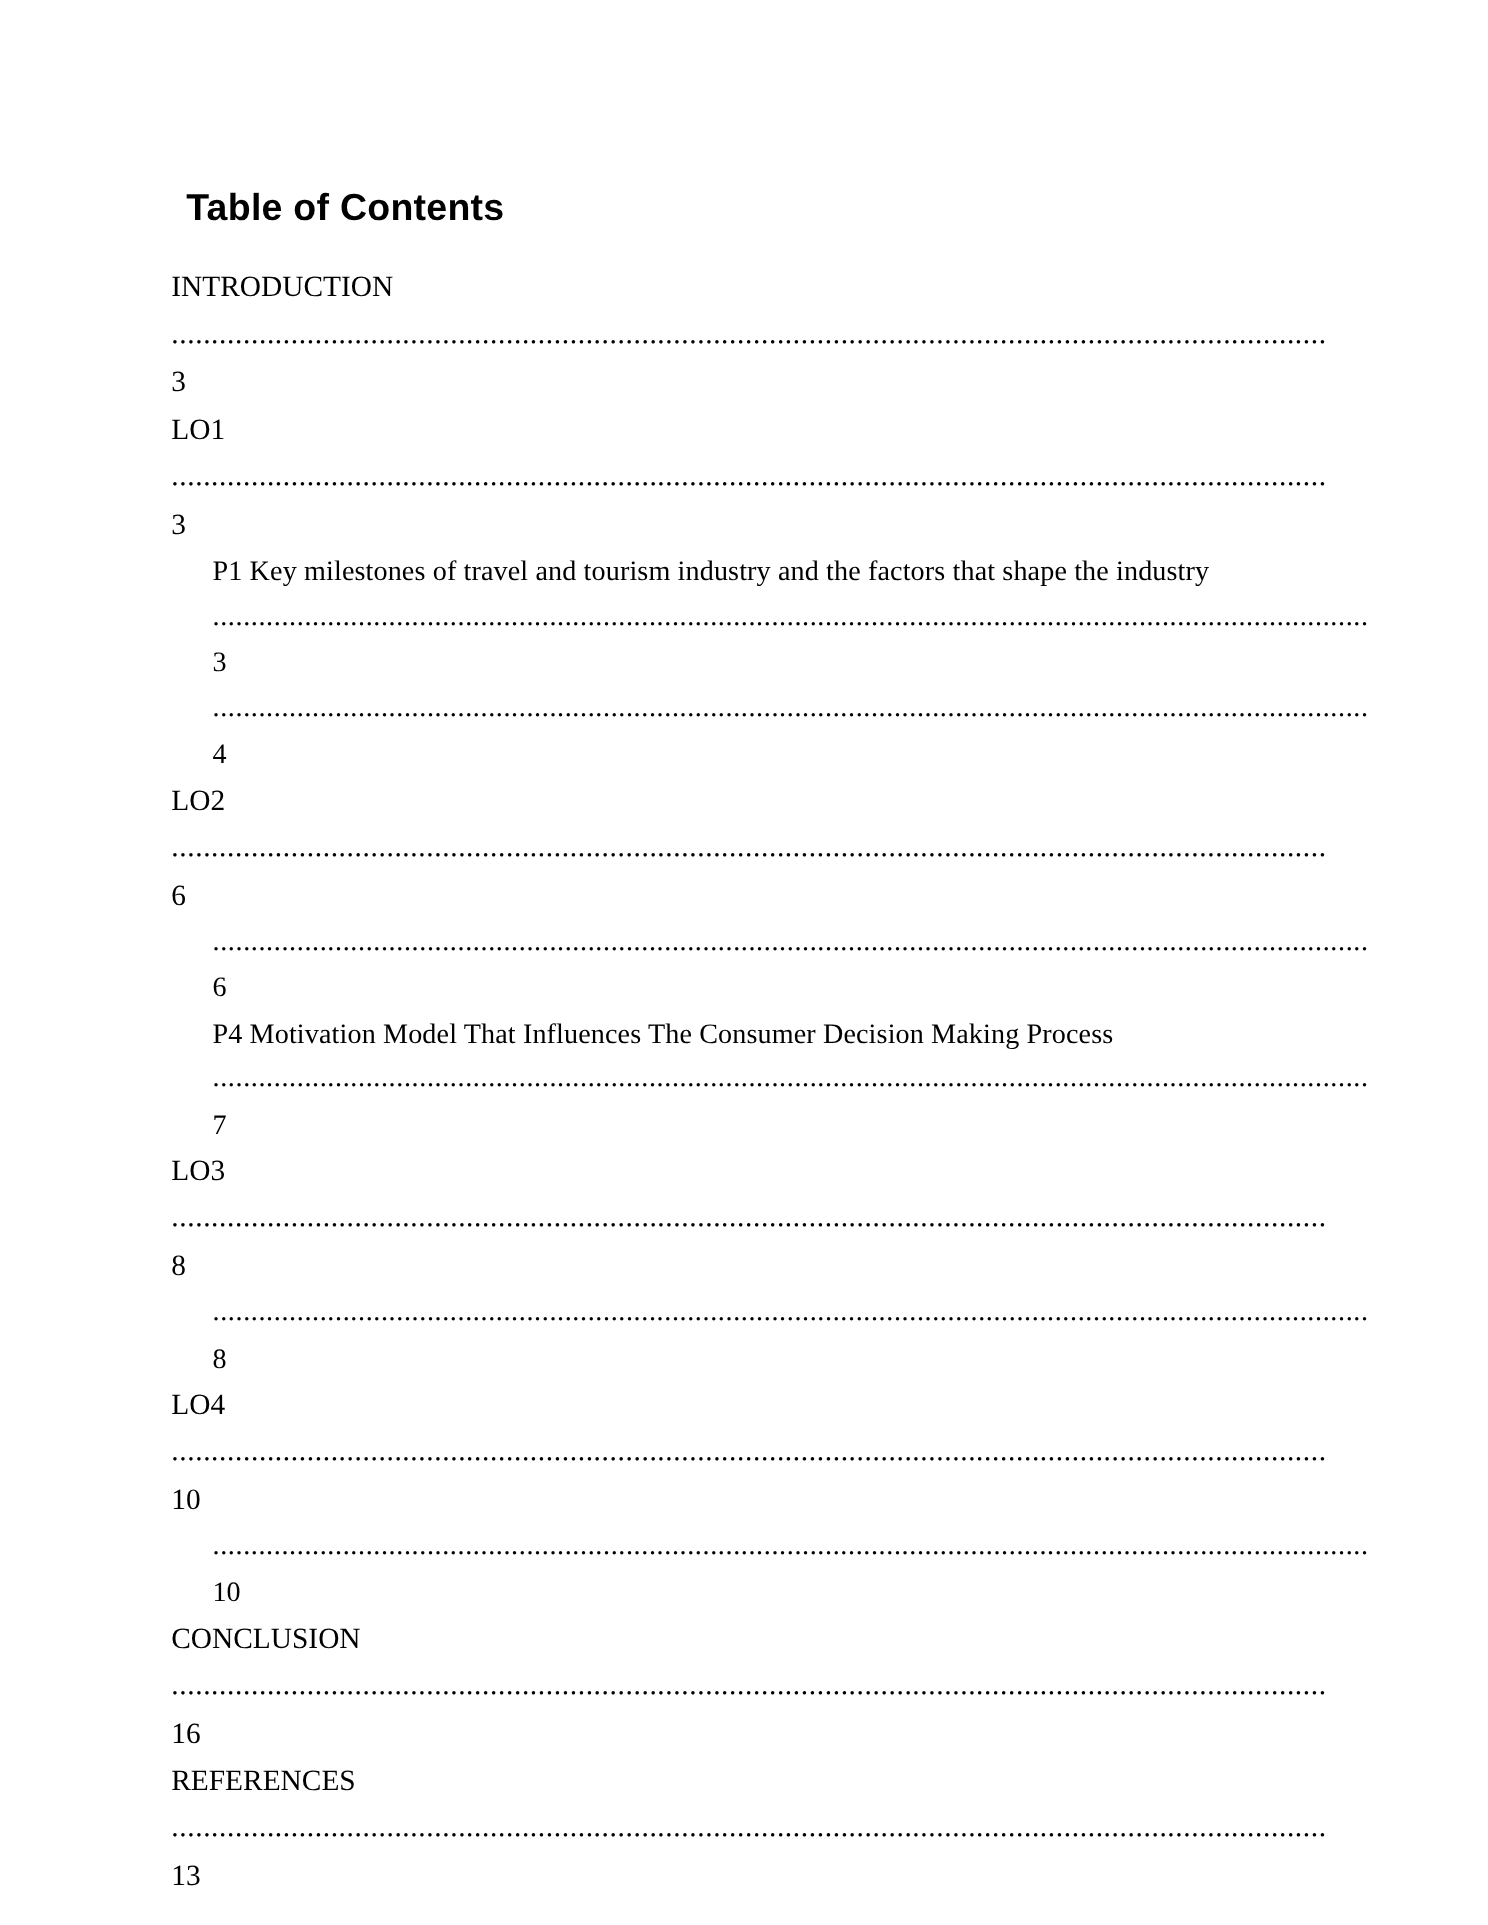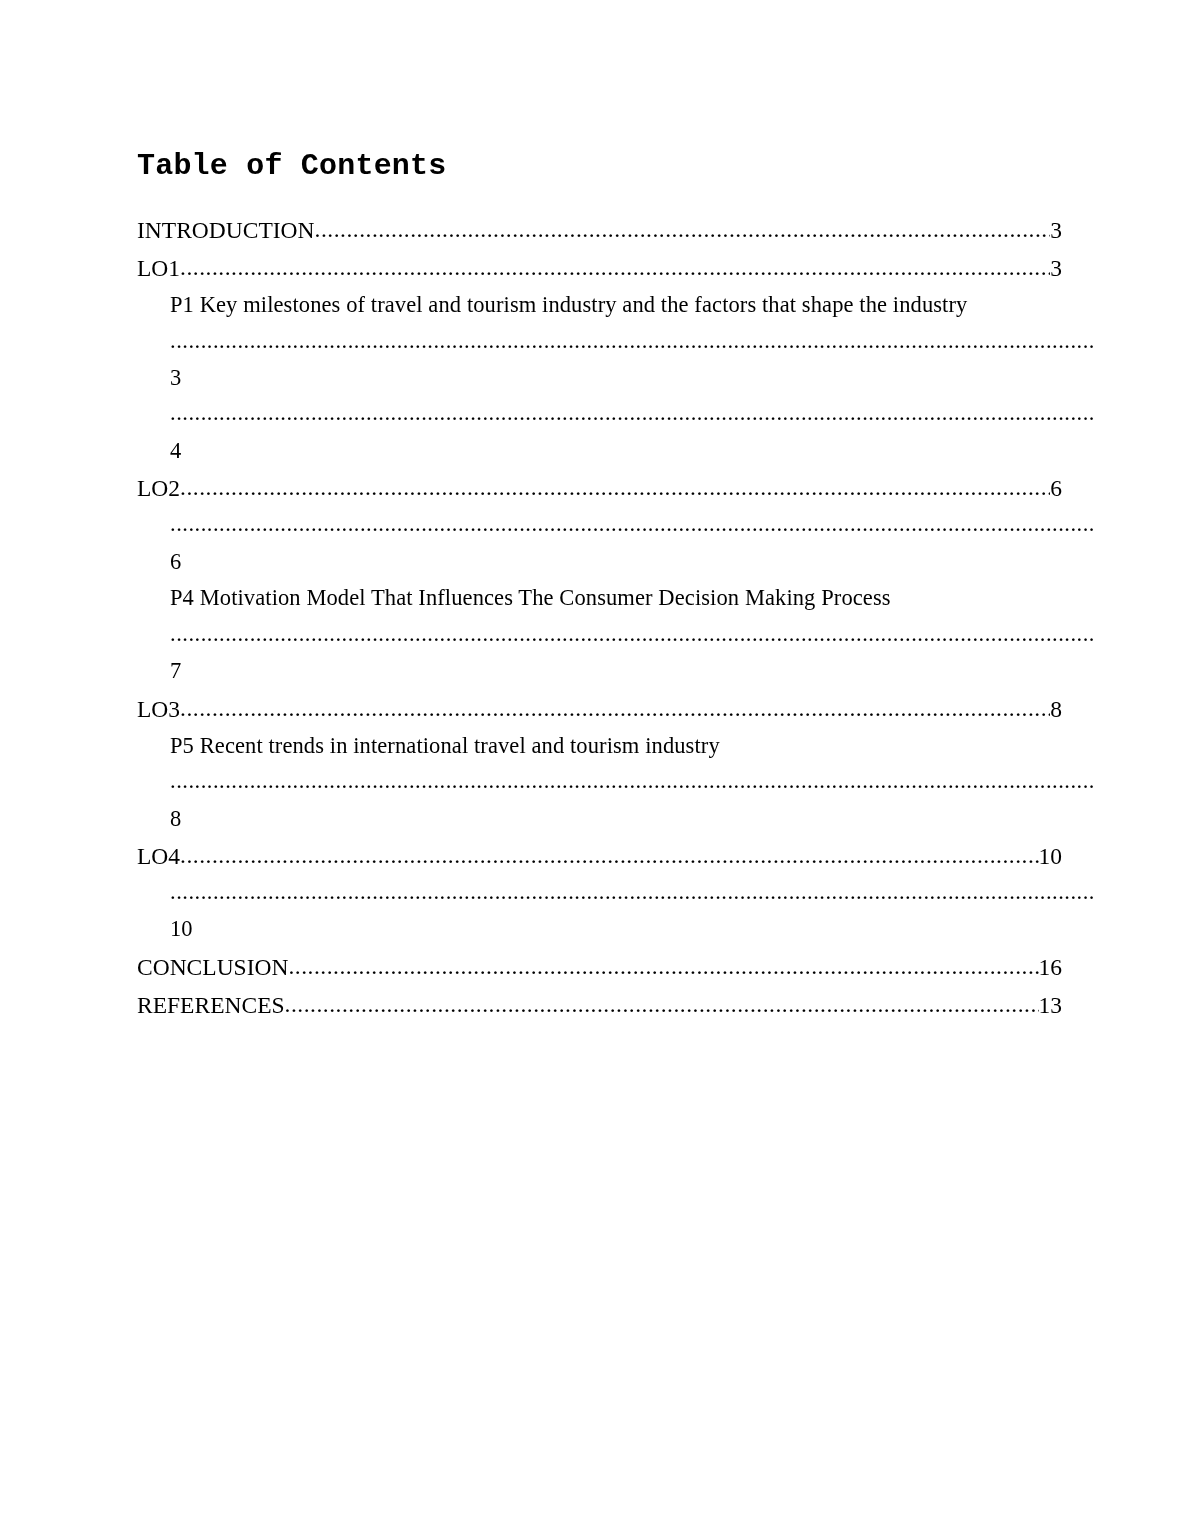--- a/index.html
+++ b/index.html
@@ -22,43 +22,44 @@
     height: 1540px;
     background: #ffffff;
   }
   .content {
     position: absolute;
     left: 137px;
     top: 150px;
     width: 925px;
   }
   .toc-title {
-    font-family: Liberation Mono, monospace;
+    font-family: Liberation Sans, sans-serif;
     font-size: 30px;
     font-weight: bold;
     letter-spacing: 0.2px;
-    margin: 0 0 28px 0;
+    margin: 0 0 28px 12px;
     line-height: 1.1;
   }
   .toc-list {
     margin: 0;
     padding: 0;
     list-style: none;
   }
   .toc-entry {
     display: flex;
     align-items: baseline;
     font-size: 23.5px;
     line-height: 1.62;
     width: 100%;
     white-space: nowrap;
     overflow: hidden;
   }
   .toc-entry.level-1 {
     padding-left: 0;
+    flex-direction: column;
   }
   .toc-entry.level-2 {
     padding-left: 33px;
     font-size: 22.5px;
     flex-direction: column;
   }
   .toc-label {
     flex: 0 0 auto;
   }
   .toc-leader {
@@ -129,21 +130,20 @@
         <span class="toc-page">7</span>
       </li>
 
       <li class="toc-entry level-1">
         <span class="toc-label">LO3</span>
         <span class="toc-leader">..................................................................................................................................................................</span>
         <span class="toc-page">8</span>
       </li>
 
       <li class="toc-entry level-2">
-        <span class="toc-label">P5 Recent trends in international travel and tourism industry</span>
         <span class="toc-leader">..................................................................................................................................................................</span>
         <span class="toc-page">8</span>
       </li>
 
       <li class="toc-entry level-1">
         <span class="toc-label">LO4</span>
         <span class="toc-leader">..................................................................................................................................................................</span>
         <span class="toc-page">10</span>
       </li>
 

